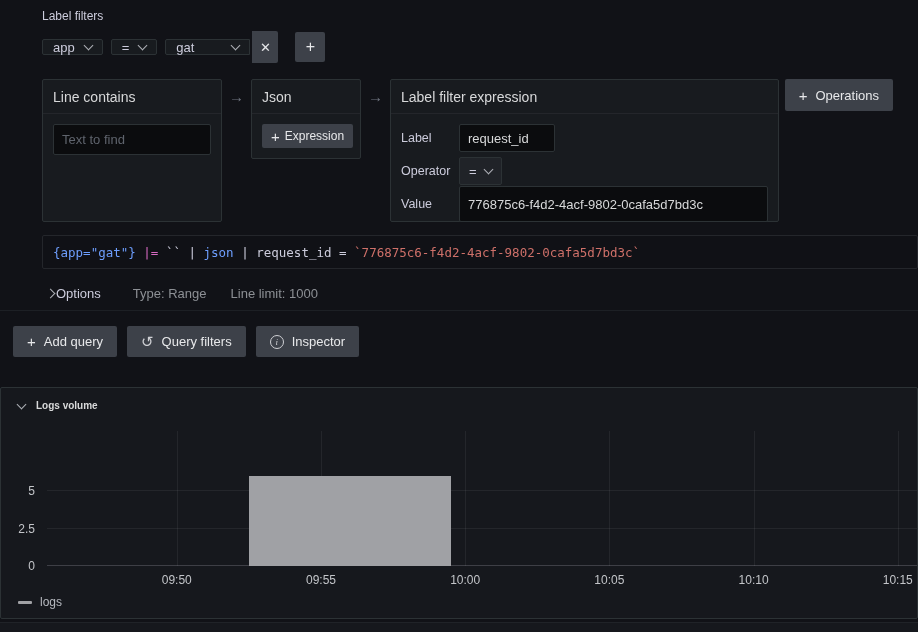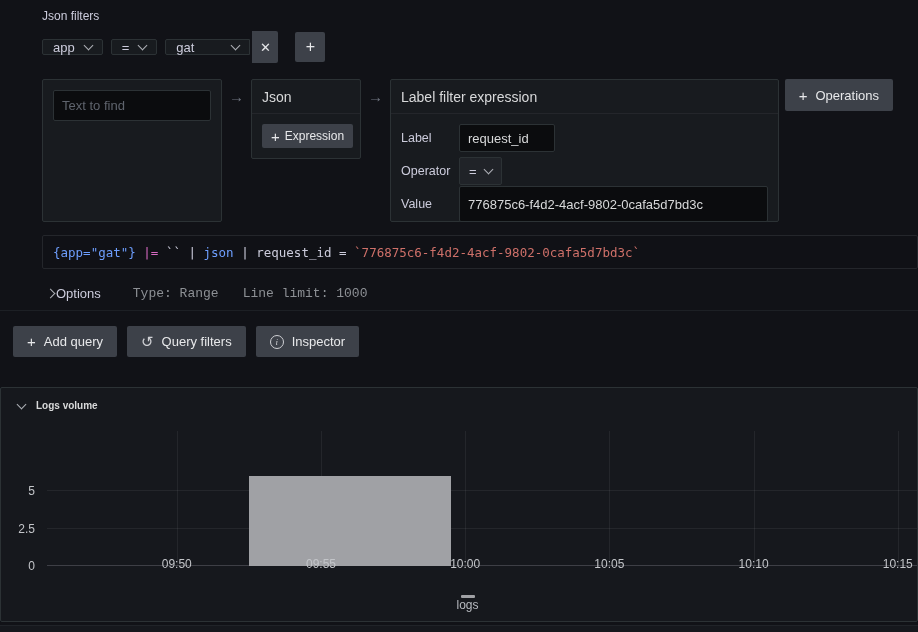--- a/index.html
+++ b/index.html
@@ -61,21 +61,21 @@
            background:var(--btn);border:none;border-radius:2px;color:#e7e8ea;font-size:13px;font-weight:500;
            display:inline-flex;align-items:center;gap:8px;cursor:pointer;font-family:inherit;}
   .plus-glyph{font-size:15px;font-weight:400;line-height:1;}
 
   .preview{margin-top:13px;height:34px;background:#101116;border:1px solid var(--border-soft);
            border-radius:2px;display:flex;align-items:center;padding:0 10px;white-space:pre;
            font-family:"DejaVu Sans Mono","Liberation Mono",monospace;font-size:12.5px;}
 
   .options-row{display:flex;align-items:center;height:34px;margin-top:7px;padding-left:5px;cursor:pointer;}
   .options-title{margin-left:2px;font-weight:500;color:var(--text);}
-  .options-meta{color:var(--muted);margin-left:32px;font-family:Liberation Mono, monospace;}
+  .options-meta{color:var(--muted);margin-left:32px;}
   .options-meta.second{margin-left:24px;}
 
   .editor-divider{border:none;border-top:1px solid #1d2025;}
 
   
   .toolbar{display:flex;gap:10px;padding:15px 13px;}
   .btn{height:31px;padding:0 14px;background:var(--btn);border:none;border-radius:2px;color:#e7e8ea;
        font-size:13px;font-weight:500;display:inline-flex;align-items:center;gap:8px;cursor:pointer;font-family:inherit;}
   .history-icon{font-size:15px;line-height:1;color:#cfd0d4;}
   .info-icon{width:14px;height:14px;border:1.2px solid #cfd0d4;border-radius:50%;flex:none;
@@ -87,34 +87,34 @@
   .panel-header{height:35px;display:flex;align-items:center;gap:11px;padding:0 17px;cursor:pointer;}
   .panel-title{font-size:10px;font-weight:700;color:var(--text-bright);}
   .chart{position:relative;height:157px;margin-top:8px;}
   .y-labels{position:absolute;left:0;top:0;bottom:22px;width:40px;}
   .ytick{position:absolute;right:6px;transform:translateY(50%);font-size:12px;color:#c3c5c9;}
   .plot{position:absolute;left:46px;right:0;top:0;bottom:22px;}
   .hgrid{position:absolute;left:0;right:0;height:1px;background:var(--grid);}
   .hgrid.zero{background:rgba(204,204,220,0.22);}
   .vgrid{position:absolute;top:0;bottom:0;width:1px;background:var(--grid);}
   .bar{position:absolute;bottom:0;}
-  .x-labels{position:absolute;left:46px;right:0;bottom:16px;height:22px;}
+  .x-labels{position:absolute;left:46px;right:0;bottom:0;height:22px;}
   .xtick{position:absolute;top:7px;transform:translateX(-50%);font-size:12px;color:#c3c5c9;}
-  .legend{display:flex;align-items:center;padding:7px 0 9px 17px;flex-direction:column;}
+  .legend{display:flex;align-items:center;gap:8px;padding:7px 0 9px 17px;}
   .legend-line{width:14px;height:3px;border-radius:1px;}
   .legend-label{font-size:12px;color:#b7bac0;}
 
   .next-strip{margin-top:3px;height:13px;background:#16181d;border-top:1px solid #202328;}
 </style>
 </head>
 <body>
 
 <div class="query-editor">
 
-  <div class="section-label">Json filters</div>
+  <div class="section-label">Label filters</div>
 
   <div class="filter-row">
     <div class="select">
       <span>app</span>
       <span class="chev"></span>
     </div>
     <div class="select ml8">
       <span>=</span>
       <span class="chev"></span>
     </div>
@@ -124,20 +124,21 @@
     </div>
     <button class="close-btn">
         <span>✕</span>
       </button>
     <button class="add-filter-btn"><span>+</span></button>
   </div>
 
   <div class="cards-row">
 
     <div class="card card-lc">
+      <div class="card-header">Line contains</div>
       <div class="card-body">
         <input class="text-input" type="text" placeholder="Text to find" style="">
       </div>
     </div>
 
     <span class="arrow">→</span>
 
     <div class="card card-json">
       <div class="card-header">Json</div>
       <div class="card-body">

